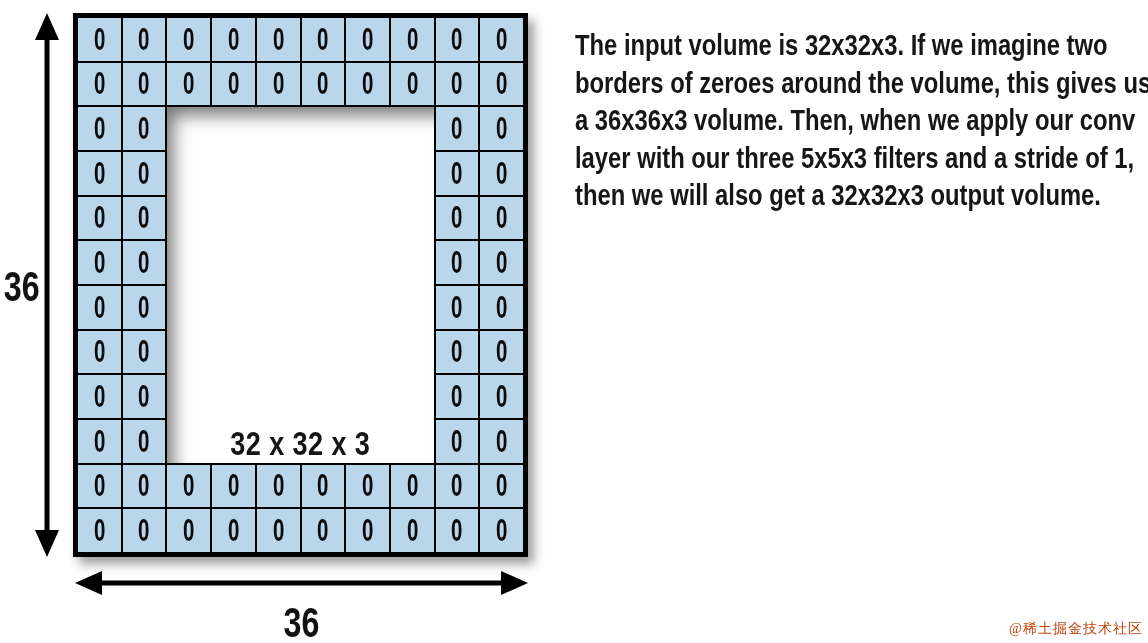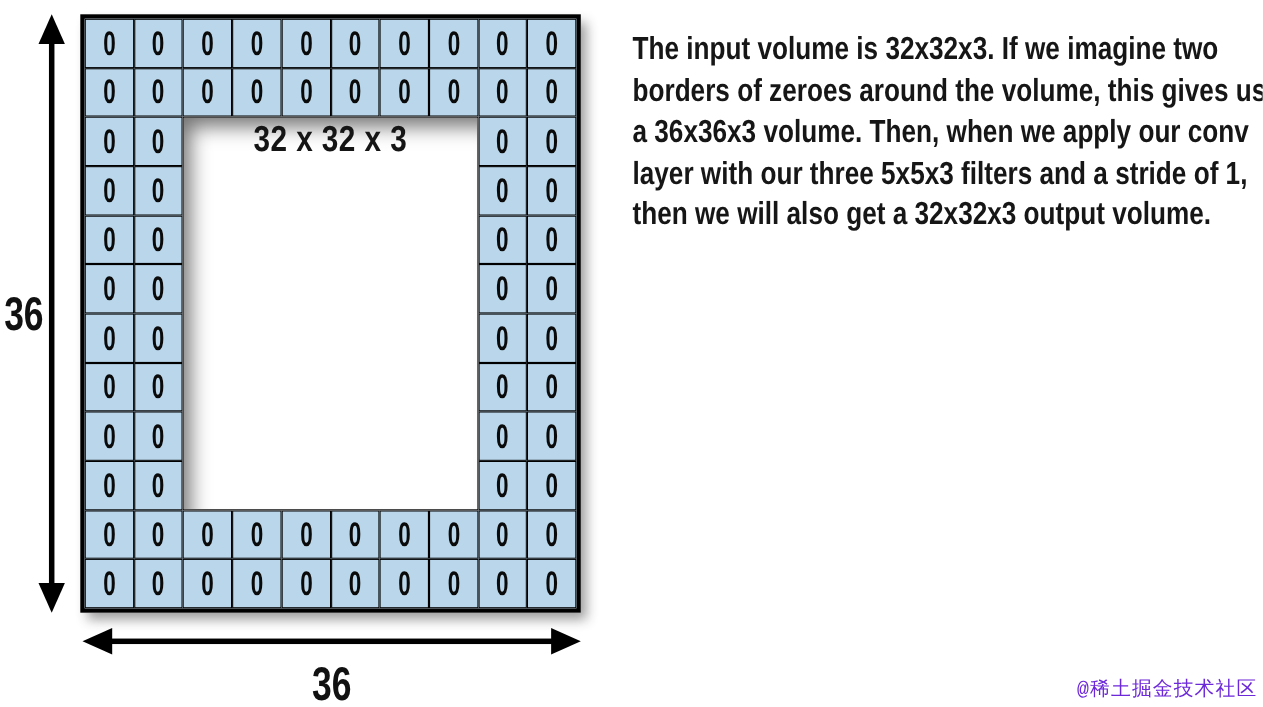--- a/index.html
+++ b/index.html
@@ -19,21 +19,21 @@
     display:flex;align-items:center;justify-content:center;overflow:hidden;
   }
   .zv{
     font-size:31px;font-weight:bold;line-height:1;color:#0a0a0a;
     transform:scaleX(.66);display:inline-block;
   }
   #hole{
     position:relative;z-index:2;background:#ffffff;box-sizing:border-box;
     border:1.5px solid #000;
     box-shadow:inset 12px 14px 18px -6px rgba(0,0,0,.55);
-    display:flex;align-items:flex-start;justify-content:center;
+    display:flex;align-items:flex-end;justify-content:center;
   }
   #center-label{
     font-size:33px;font-weight:bold;letter-spacing:.5px;
     transform:scaleX(.82);white-space:nowrap;color:#151515;
   }
   
   .arrow-v{position:absolute;left:34px;top:13px;width:26px;height:544px;}
   .arrow-v .shaft{position:absolute;left:50%;transform:translateX(-50%);width:5px;top:22px;bottom:22px;background:#000;}
   .tri{width:0;height:0;position:absolute;}
   .tri-up{left:50%;transform:translateX(-50%);top:0;
@@ -55,21 +55,21 @@
   
   #caption{
     position:absolute;left:575px;top:27px;
     font-size:29px;font-weight:bold;line-height:37.6px;color:#161616;
     transform:scaleX(.82);transform-origin:left top;
   }
   .caption-line{white-space:nowrap;}
   
   #watermark{
     position:absolute;right:5px;bottom:5px;
-    font-family:Liberation Mono, monospace;font-size:18px;color:#6d28d9;
+    font-family:Liberation Serif, serif;font-size:14px;color:#c2410c;
     letter-spacing:1px;white-space:nowrap;
   }
 </style>
 </head>
 <body>
 
 <div id="canvas">
 
   <div class="arrow-v">
     <div class="tri tri-up"></div>

